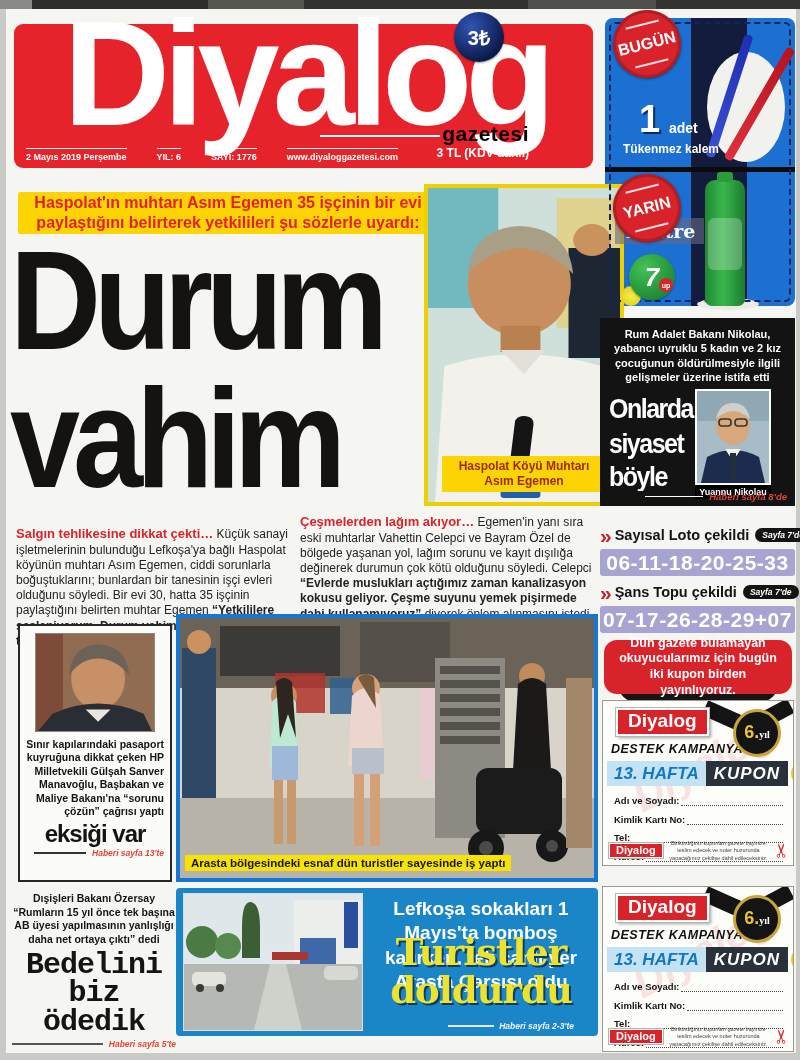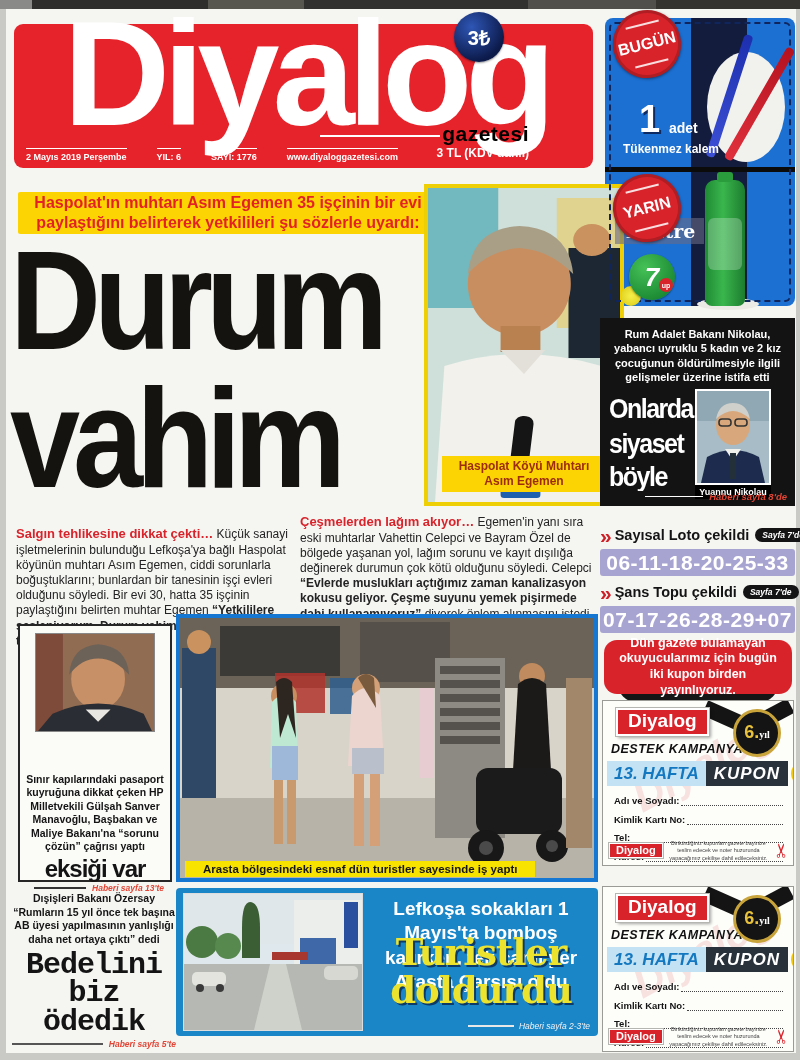--- a/index.html
+++ b/index.html
@@ -106,46 +106,46 @@
   .col.right{flex:1;}
   .lead{color:#d9232b;font-weight:bold;font-size:13px;}
   .bq{font-weight:bold;}
   .byline{display:flex;align-items:center;justify-content:flex-end;margin-top:2px;color:#d9232b;font-size:9px;font-weight:bold;font-style:italic;}
   .byline::before{content:"";width:90px;height:1.5px;background:#333;margin-right:8px;}
 
   
   .sidebar{position:absolute;left:18px;top:624px;width:154px;height:258px;background:#fbfbf8;border:2px solid #262626;box-sizing:border-box;}
   .sb-photo{margin:7px auto 0;width:118px;height:97px;border:1px solid #888;background:#8a6a55;}
   .sb-photo svg{display:block;width:100%;height:100%;}
-  .sb-deck{padding:6px 6px 0;font-size:10.5px;font-weight:bold;line-height:1.28;text-align:center;color:#141414;margin-top:35px;}
+  .sb-deck{padding:6px 6px 0;font-size:10.5px;font-weight:bold;line-height:1.28;text-align:right;color:#141414;}
   .sb-headline{margin-top:3px;text-align:center;font-weight:bold;font-size:24px;letter-spacing:-1px;line-height:.98;color:#141414;}
   .sb-ref{display:flex;align-items:center;justify-content:flex-end;padding:3px 6px 0 0;color:#e24535;font-size:8.5px;font-weight:bold;font-style:italic;}
   .sb-ref::before{content:"";width:52px;height:1.5px;background:#333;margin-right:6px;}
 
   
   .ozersay{position:absolute;left:12px;top:892px;width:164px;}
   .oz-deck{font-size:10.5px;font-weight:bold;line-height:1.3;text-align:center;color:#141414;}
   .oz-headline{margin-top:4px;text-align:center;font-family:Liberation Mono, monospace;font-weight:bold;font-size:30px;
     line-height:.95;letter-spacing:-1px;color:#141414;}
   .oz-ref{display:flex;align-items:center;justify-content:flex-end;margin-top:3px;color:#e24535;font-size:8.5px;font-weight:bold;font-style:italic;}
   .oz-ref::before{content:"";flex:1;height:1.5px;background:#555;margin-right:6px;}
 
   
   .photo-market{position:absolute;left:176px;top:614px;width:422px;height:268px;border:4px solid #1577d2;box-sizing:border-box;background:#d8d3c8;}
   .photo-market svg{display:block;width:100%;height:100%;}
-  .cap-market{position:absolute;left:5px;bottom:1px;background:#f8e300;color:#161616;font-weight:bold;font-size:11.5px;padding:2px 18px;}
+  .cap-market{position:absolute;left:5px;bottom:7px;background:#f8e300;color:#161616;font-weight:bold;font-size:11.5px;padding:2px 6px;}
 
   
   .bluebox{position:absolute;left:176px;top:888px;width:422px;height:148px;background:#1a86c8;border-radius:4px;}
   .street-photo{position:absolute;left:7px;top:5px;width:180px;height:138px;background:#dfe8ec;border:1px solid #ddd;box-sizing:border-box;}
   .street-photo svg{display:block;width:100%;height:100%;}
   .tb-deck{position:absolute;left:194px;right:6px;top:9px;color:#fff;font-weight:bold;font-size:19px;line-height:1.28;text-align:center;}
   .tb-headline{position:absolute;left:194px;right:6px;top:46px;text-align:center;font-family:"DejaVu Serif",serif;font-weight:bold;
     color:#ece32e;font-size:37px;line-height:1.02;letter-spacing:-1px;text-shadow:2px 2px 0 #0d3a66;}
-  .tb-ref{position:absolute;right:8px;bottom:5px;display:flex;align-items:center;color:#f3f3f3;font-size:8.5px;font-weight:normal;font-style:italic;}
+  .tb-ref{position:absolute;right:24px;bottom:5px;display:flex;align-items:center;color:#f3f3f3;font-size:8.5px;font-weight:bold;font-style:italic;}
   .tb-ref::before{content:"";width:46px;height:1.5px;background:#e8e8e8;margin-right:5px;}
 
   
   .coupon{position:absolute;left:602px;width:192px;height:166px;background:#fdfdfa;border:1px solid #9a9a96;box-sizing:border-box;overflow:hidden;}
   .coupon.c1{top:700px;} .coupon.c2{top:886px;}
   .cp-mark{position:absolute;left:-10px;top:40px;width:220px;text-align:center;transform:rotate(-28deg);
     color:rgba(217,35,43,.12);font-size:42px;font-weight:bold;font-style:italic;pointer-events:none;}
   .cp-logo{position:absolute;left:13px;top:7px;background:#d9232b;color:#fff;font-weight:bold;font-size:19px;
     padding:0 10px 2px;border:2px solid #fff;box-shadow:0 0 0 1px #b5b5b2,2px 2px 3px rgba(0,0,0,.35);}
   .cp-campaign{position:absolute;left:8px;top:41px;font-size:12.5px;font-weight:bold;font-style:italic;letter-spacing:.5px;color:#111;}

